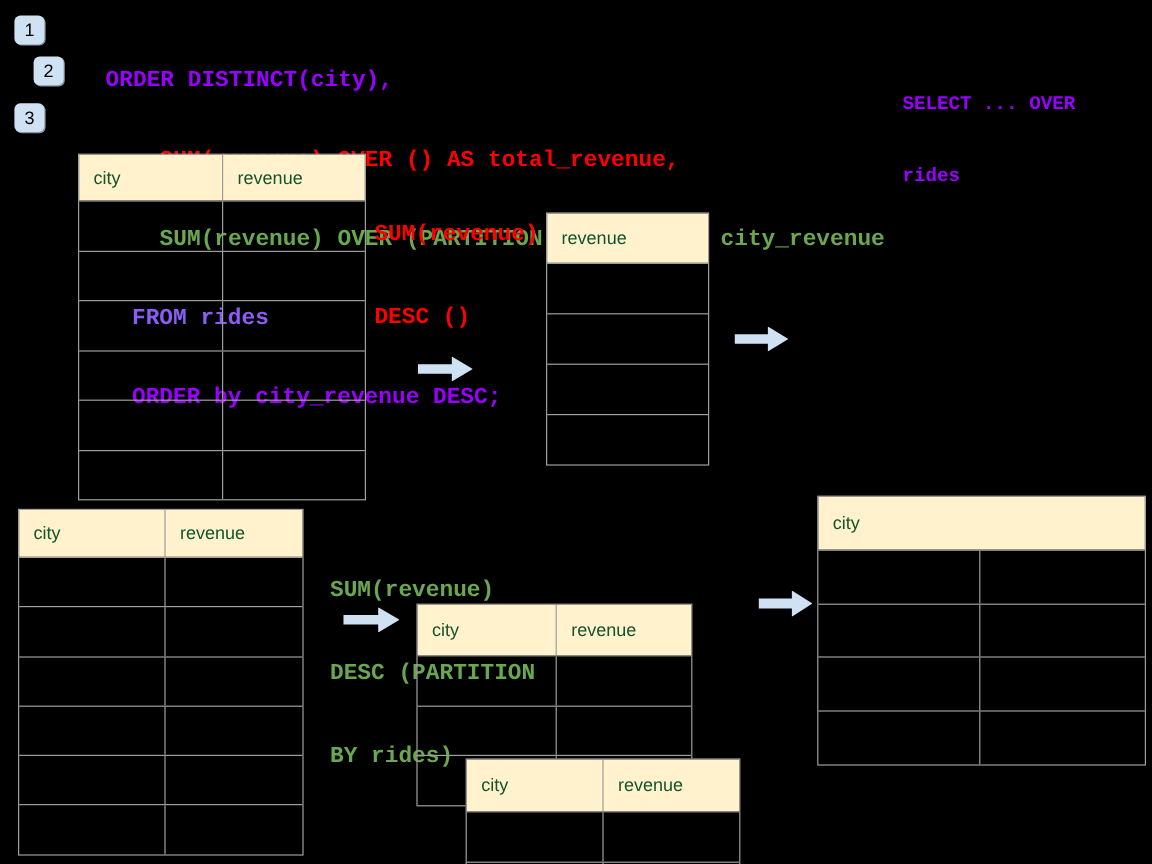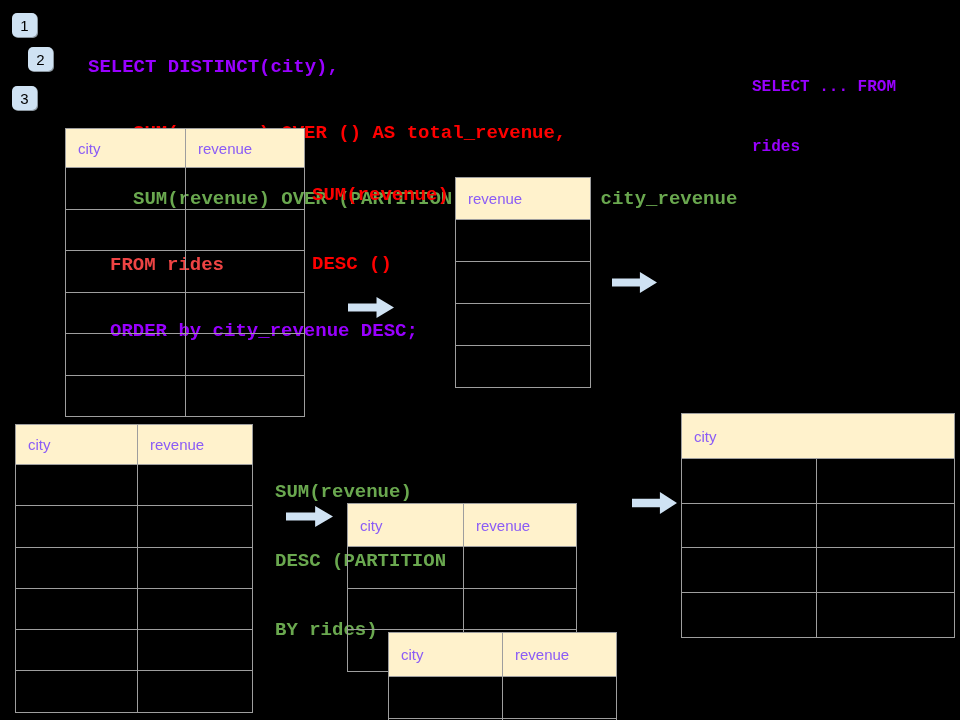--- a/index.html
+++ b/index.html
@@ -27,21 +27,21 @@
     position:absolute; width:25px; height:24px;
     background:var(--badge_fill,#cfe2f3); border-radius:5px;
     color:#000; font-size:15px; display:flex; align-items:center; justify-content:center;
     box-shadow:1px 1px 0 #8a959e;
   }
   #badge-1 { left:12px; top:13px; }
   #badge-2 { left:28px; top:47px; }
   #badge-3 { left:12px; top:86px; }
   
   .dtable { position:absolute; border:1px solid var(--table_border,#9e9e9e); background:transparent; }
-  .thead { display:flex; background:var(--table_header_fill,#fff2cc); color:#8b5cf6; }
+  .thead { display:flex; background:var(--table_header_fill,#fff2cc); color:#14532d; }
   .hcell { display:flex; align-items:center; padding-left:12px; font-size:15px;
            border-right:1px solid var(--table_border,#9e9e9e); }
   .hcell:last-child { border-right:none; }
   .trow { display:flex; border-top:1px solid var(--table_border,#9e9e9e); }
   .tcell { border-right:1px solid var(--table_border,#9e9e9e); }
   .tcell:last-child { border-right:none; }
   .hcell:first-child, .tcell:first-child { flex:0 0 auto; }
   .hcell:last-child,  .tcell:last-child  { flex:1 1 auto; }
 
   #t-source-top { left:65px; top:128px; width:240px; }
@@ -86,29 +86,29 @@
 </head>
 <body>
 
 <div id="stage">
 
   <div class="badge" id="badge-1">1</div>
   <div class="badge" id="badge-2">2</div>
   <div class="badge" id="badge-3">3</div>
 
   <div class="code" id="sql-block">
-    <div style="color: rgb(153, 0, 255);">SELECT DISTINCT(city),</div>
+    <div style="color: rgb(153, 0, 255);">ORDER DISTINCT(city),</div>
     <div class="ind1" style="color: rgb(255, 0, 0);">SUM(revenue) OVER () AS total_revenue,</div>
     <div class="ind1" style="color: rgb(106, 168, 79);">SUM(revenue) OVER (PARTITION BY city) as city_revenue</div>
-    <div class="ind2" style="color: #ef4444;">FROM rides</div>
+    <div class="ind2" style="color: #8b5cf6;">FROM rides</div>
     <div class="ind2" style="color: rgb(153, 0, 255);">ORDER by city_revenue DESC;</div>
   </div>
 
   <div class="code" id="corner-note" style="color: rgb(153, 0, 255);">
-    <div>SELECT ... FROM</div>
+    <div>SELECT ... OVER</div>
     <div>rides</div>
   </div>
 
   <div class="code" id="annotation-total" style="color: rgb(255, 0, 0);">
     <div>SUM(revenue)</div>
     <div>DESC ()</div>
   </div>
 
   <div class="code" id="annotation-partition" style="color: rgb(106, 168, 79);">
     <div>SUM(revenue)</div>

